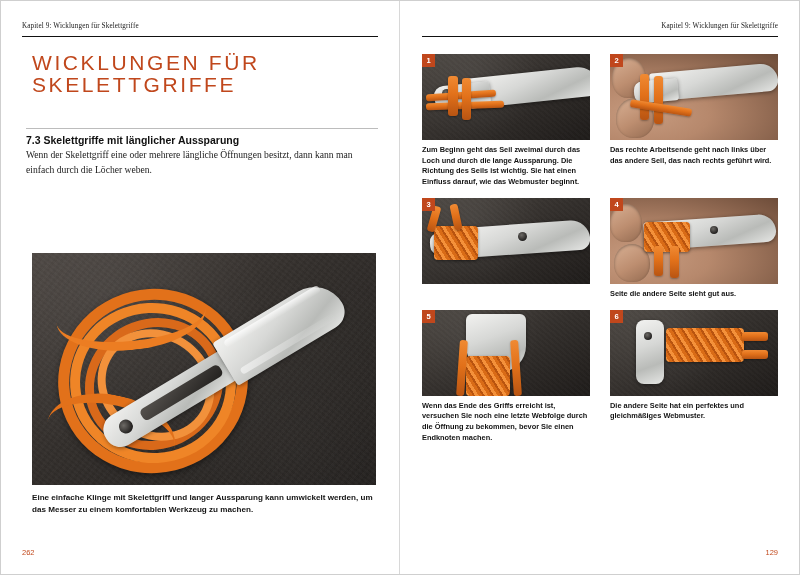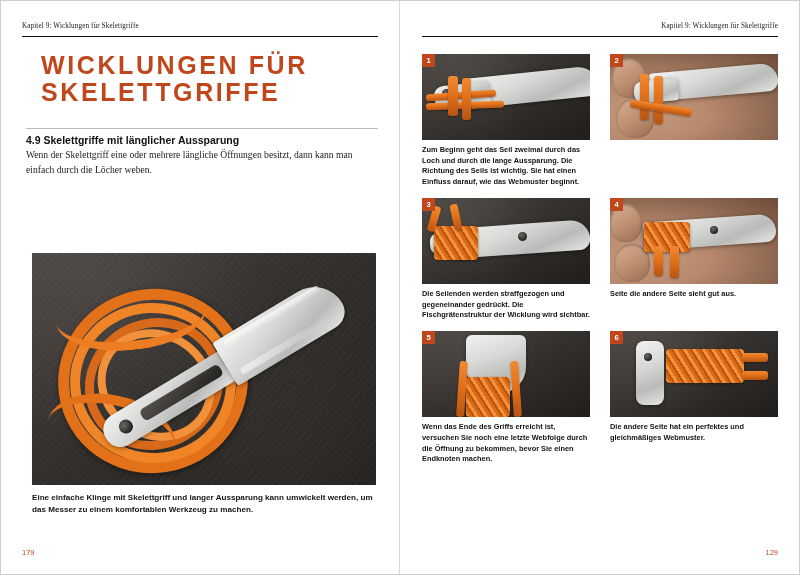--- a/index.html
+++ b/index.html
@@ -72,30 +72,30 @@
     font-size: 7.5px;
     color: #c24a1e;
     font-family: "Liberation Sans", sans-serif;
   }
   .folio-left { left: 22px; }
   .folio-right { right: 22px; }
 
   
   .chapter-title {
     position: absolute;
-    left: 41px;
+    left: 32px;
     top: 52px;
     width: 350px;
     font-family: "Liberation Sans", sans-serif;
-    font-size: 25px;
+    font-size: 21px;
     line-height: 1.06;
     letter-spacing: 2.6px;
     color: #c0471c;
     text-transform: uppercase;
-    font-weight: 700;
+    font-weight: 400;
   }
   .chapter-title .l2 { display: block; }
 
   .section-title {
     position: absolute;
     left: 26px;
     top: 134px;
     width: 350px;
     font-family: "Liberation Sans", sans-serif;
     font-size: 10.5px;
@@ -251,38 +251,38 @@
     background: linear-gradient(160deg, #56524e, #23211f);
   }
 </style>
 </head>
 <body>
 
 <div class="spread">
 
   <div class="page page-left">
     <div class="runhead runhead-left">Kapitel 9: Wicklungen für Skelettgriffe</div>
-    <div class="folio folio-left">179</div>
+    <div class="folio folio-left">262</div>
   </div>
 
   <div class="page page-right">
     <div class="runhead runhead-right">Kapitel 9: Wicklungen für Skelettgriffe</div>
     <div class="folio folio-right">129</div>
   </div>
 
   <div class="rule rule-left"></div>
   <div class="rule rule-right"></div>
 
   <div class="chapter-title">
     <span>WICKLUNGEN FÜR</span>
     <span class="l2">SKELETTGRIFFE</span>
   </div>
 
   <div class="section-rule"></div>
-  <div class="section-title">4.9 Skelettgriffe mit länglicher Aussparung</div>
+  <div class="section-title">7.3 Skelettgriffe mit länglicher Aussparung</div>
   <div class="body-text">Wenn der Skelettgriff eine oder mehrere längliche Öffnungen besitzt, dann kann man einfach durch die Löcher weben.</div>
 
   <div class="hero-photo">
     <div class="leather"></div>
 
     <div style="position:absolute;left:18px;top:22px;width:190px;height:196px;">
       <div style="position:absolute;left:8px;top:14px;width:168px;height:162px;border:11px solid #e2711a;border-radius:50%;transform:rotate(-14deg);box-shadow:0 2px 6px rgba(0,0,0,.45);"></div>
       <div style="position:absolute;left:20px;top:28px;width:146px;height:140px;border:10px solid #ef8527;border-radius:50%;transform:rotate(8deg);"></div>
       <div style="position:absolute;left:34px;top:44px;width:122px;height:112px;border:9px solid #d9691a;border-radius:50%;transform:rotate(-26deg);"></div>
       <div style="position:absolute;left:46px;top:56px;width:104px;height:92px;border:8px solid #f2913b;border-radius:50%;transform:rotate(32deg);"></div>
@@ -326,34 +326,34 @@
         <div class="scene bg-hand"></div>
         <div class="finger" style="left:2px;top:4px;width:34px;height:40px;"></div>
         <div class="finger" style="left:6px;top:44px;width:38px;height:40px;"></div>
         <div class="blade" style="left:40px;top:14px;width:128px;height:28px;border-radius:4px 26px 16px 4px;transform:rotate(-5deg);"></div>
         <div class="blade" style="left:24px;top:26px;width:44px;height:22px;border-radius:9px 3px 3px 9px;transform:rotate(-5deg);"></div>
         <div class="cord" style="left:30px;top:20px;width:9px;height:46px;"></div>
         <div class="cord" style="left:44px;top:22px;width:9px;height:48px;"></div>
         <div class="cord" style="left:20px;top:50px;width:62px;height:8px;transform:rotate(9deg);"></div>
         <div class="badge">2</div>
       </div>
+      <div class="step-caption">Das rechte Arbeitsende geht nach links über das andere Seil, das nach rechts geführt wird.</div>
     </div>
 
     <div class="step">
       <div class="step-photo">
         <div class="scene bg-dark"></div>
         <div class="blade" style="left:30px;top:26px;width:138px;height:30px;border-radius:4px 28px 16px 4px;transform:rotate(-4deg);"></div>
         <div class="blade" style="left:8px;top:34px;width:40px;height:22px;border-radius:9px 3px 3px 9px;transform:rotate(-4deg);"></div>
         <div class="weave" style="left:12px;top:28px;width:44px;height:34px;"></div>
         <div class="cord" style="left:8px;top:8px;width:8px;height:26px;transform:rotate(16deg);"></div>
         <div class="cord" style="left:30px;top:6px;width:8px;height:26px;transform:rotate(-12deg);"></div>
         <div class="hole" style="left:96px;top:34px;width:9px;height:9px;"></div>
         <div class="badge">3</div>
       </div>
-      <div class="step-caption">Die Seilenden werden straffgezogen und gegeneinander gedrückt. Die Fischgrätenstruktur der Wicklung wird sichtbar.</div>
     </div>
 
     <div class="step">
       <div class="step-photo">
         <div class="scene bg-hand"></div>
         <div class="finger" style="left:0px;top:6px;width:32px;height:38px;"></div>
         <div class="finger" style="left:4px;top:46px;width:36px;height:38px;"></div>
         <div class="blade" style="left:34px;top:20px;width:132px;height:28px;border-radius:4px 26px 16px 4px;transform:rotate(-4deg);"></div>
         <div class="weave" style="left:34px;top:24px;width:46px;height:30px;"></div>
         <div class="cord" style="left:44px;top:48px;width:9px;height:30px;"></div>

